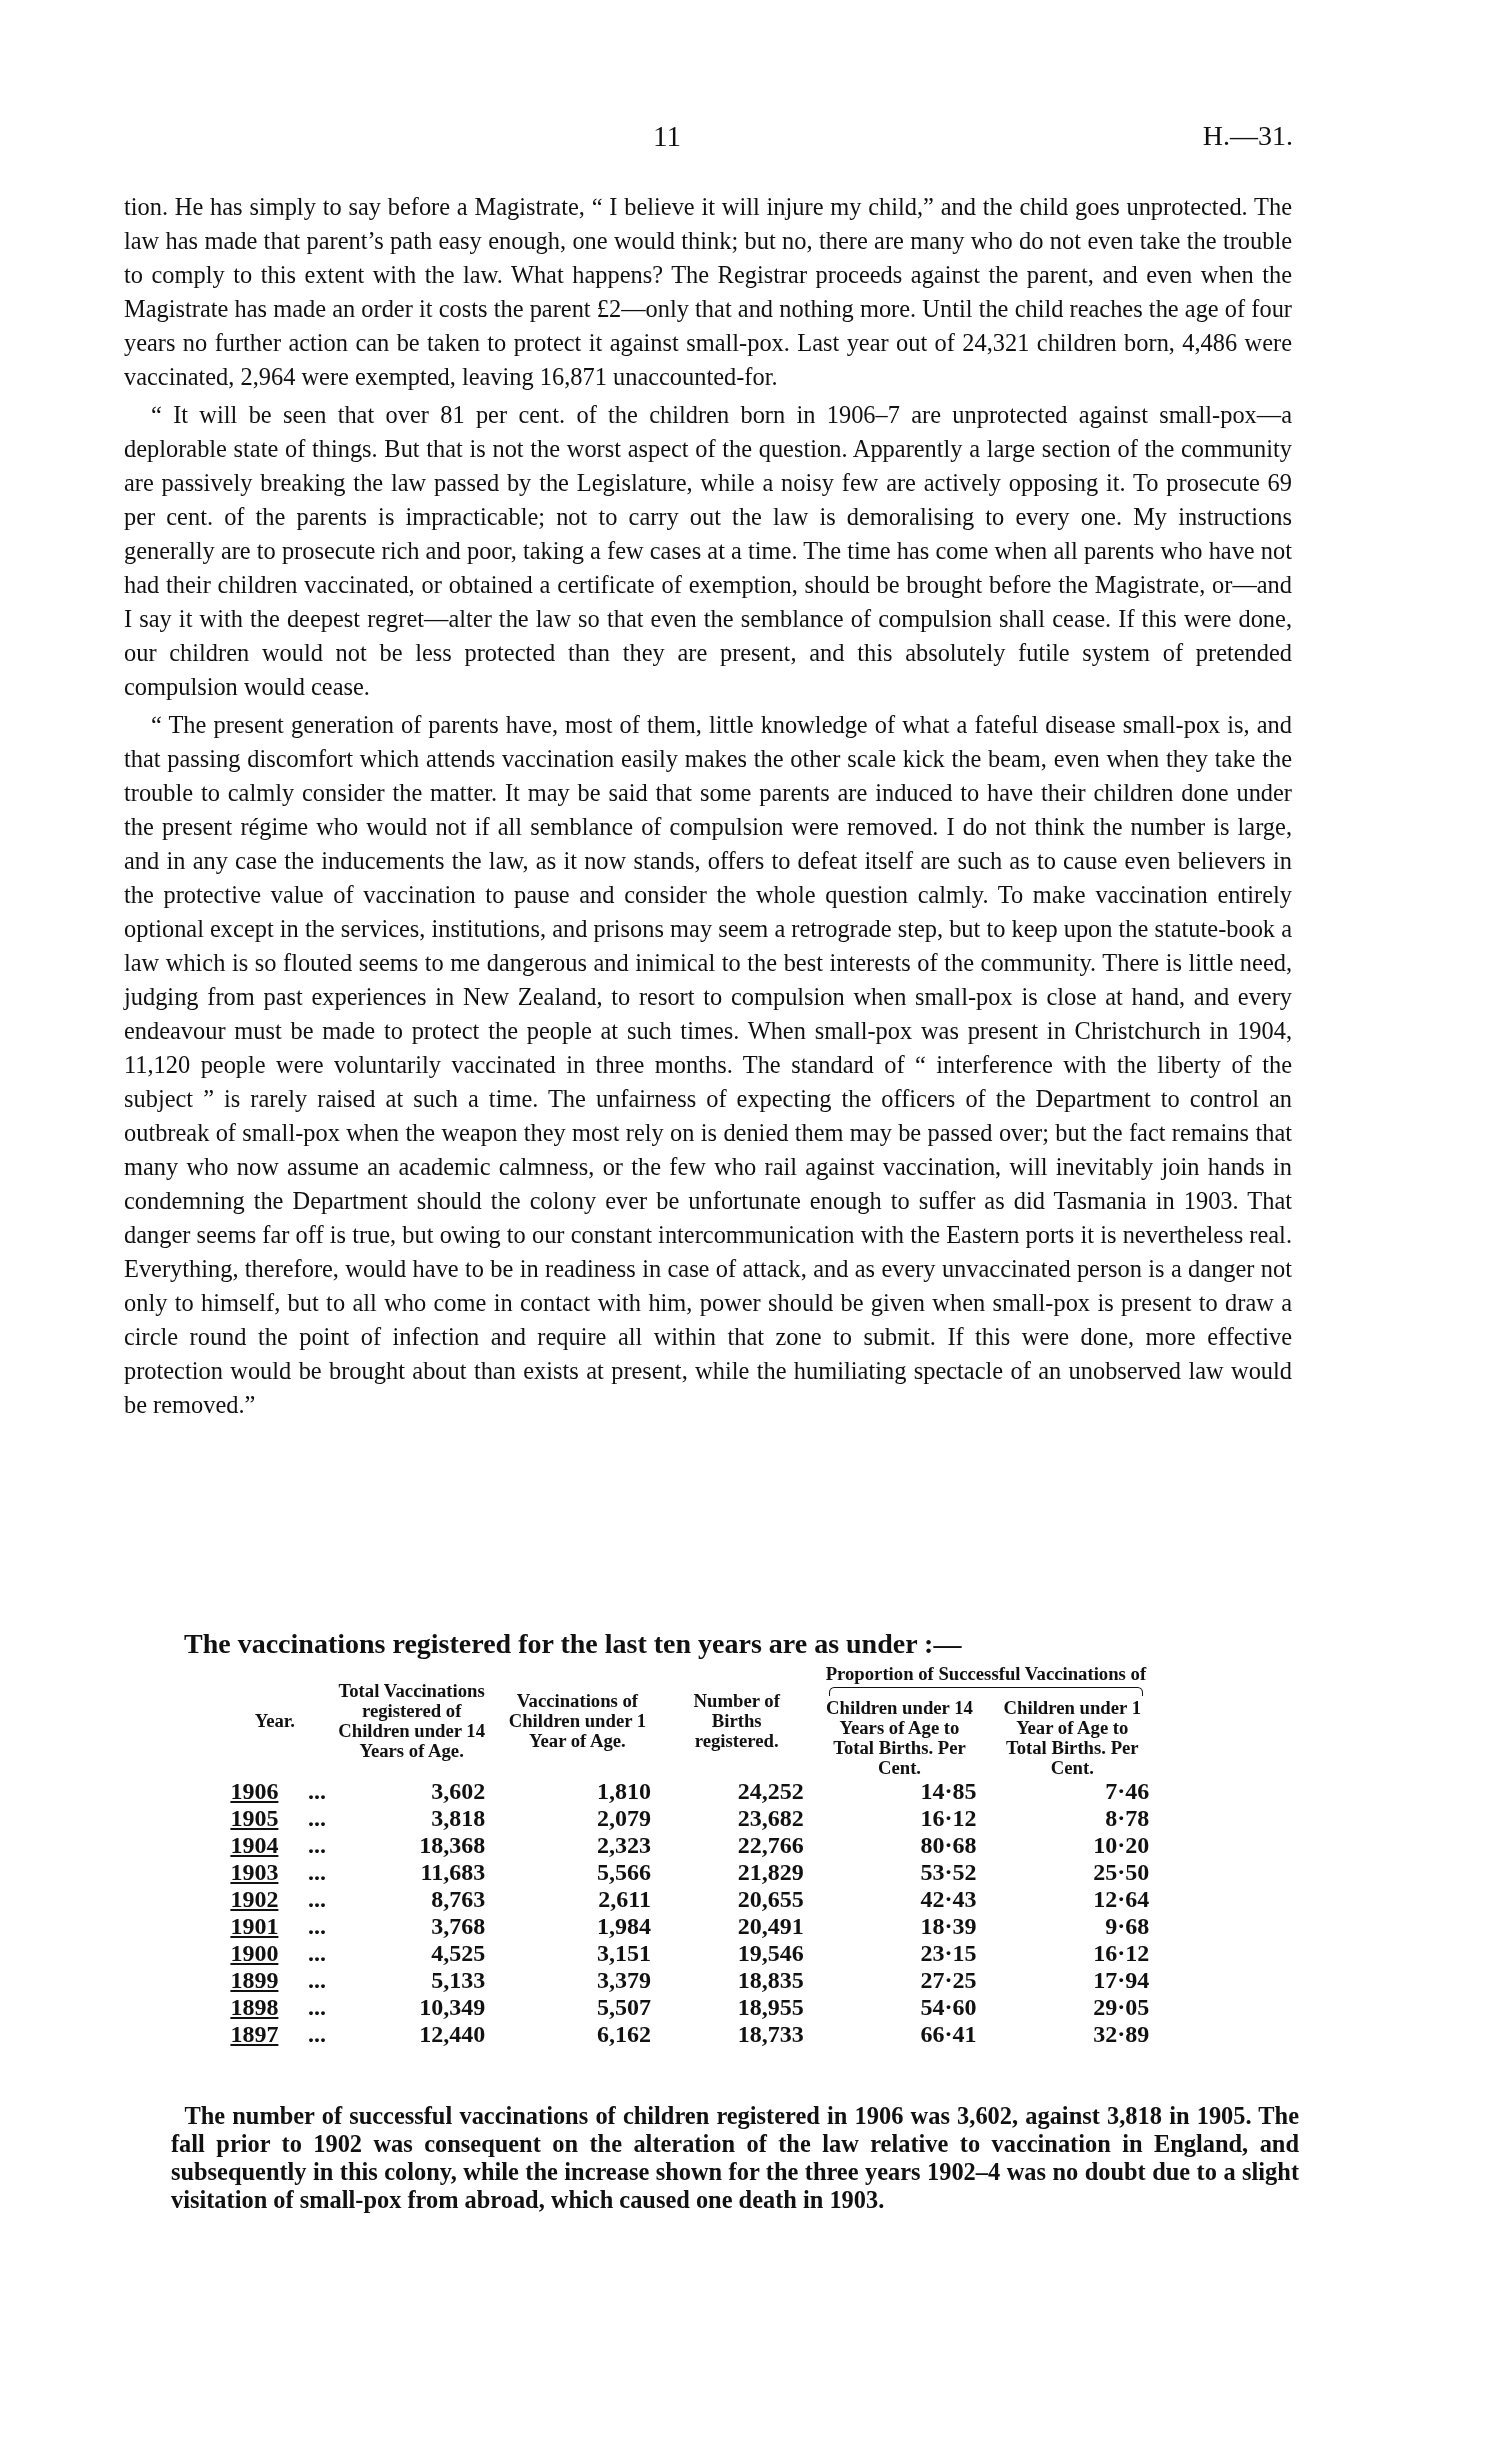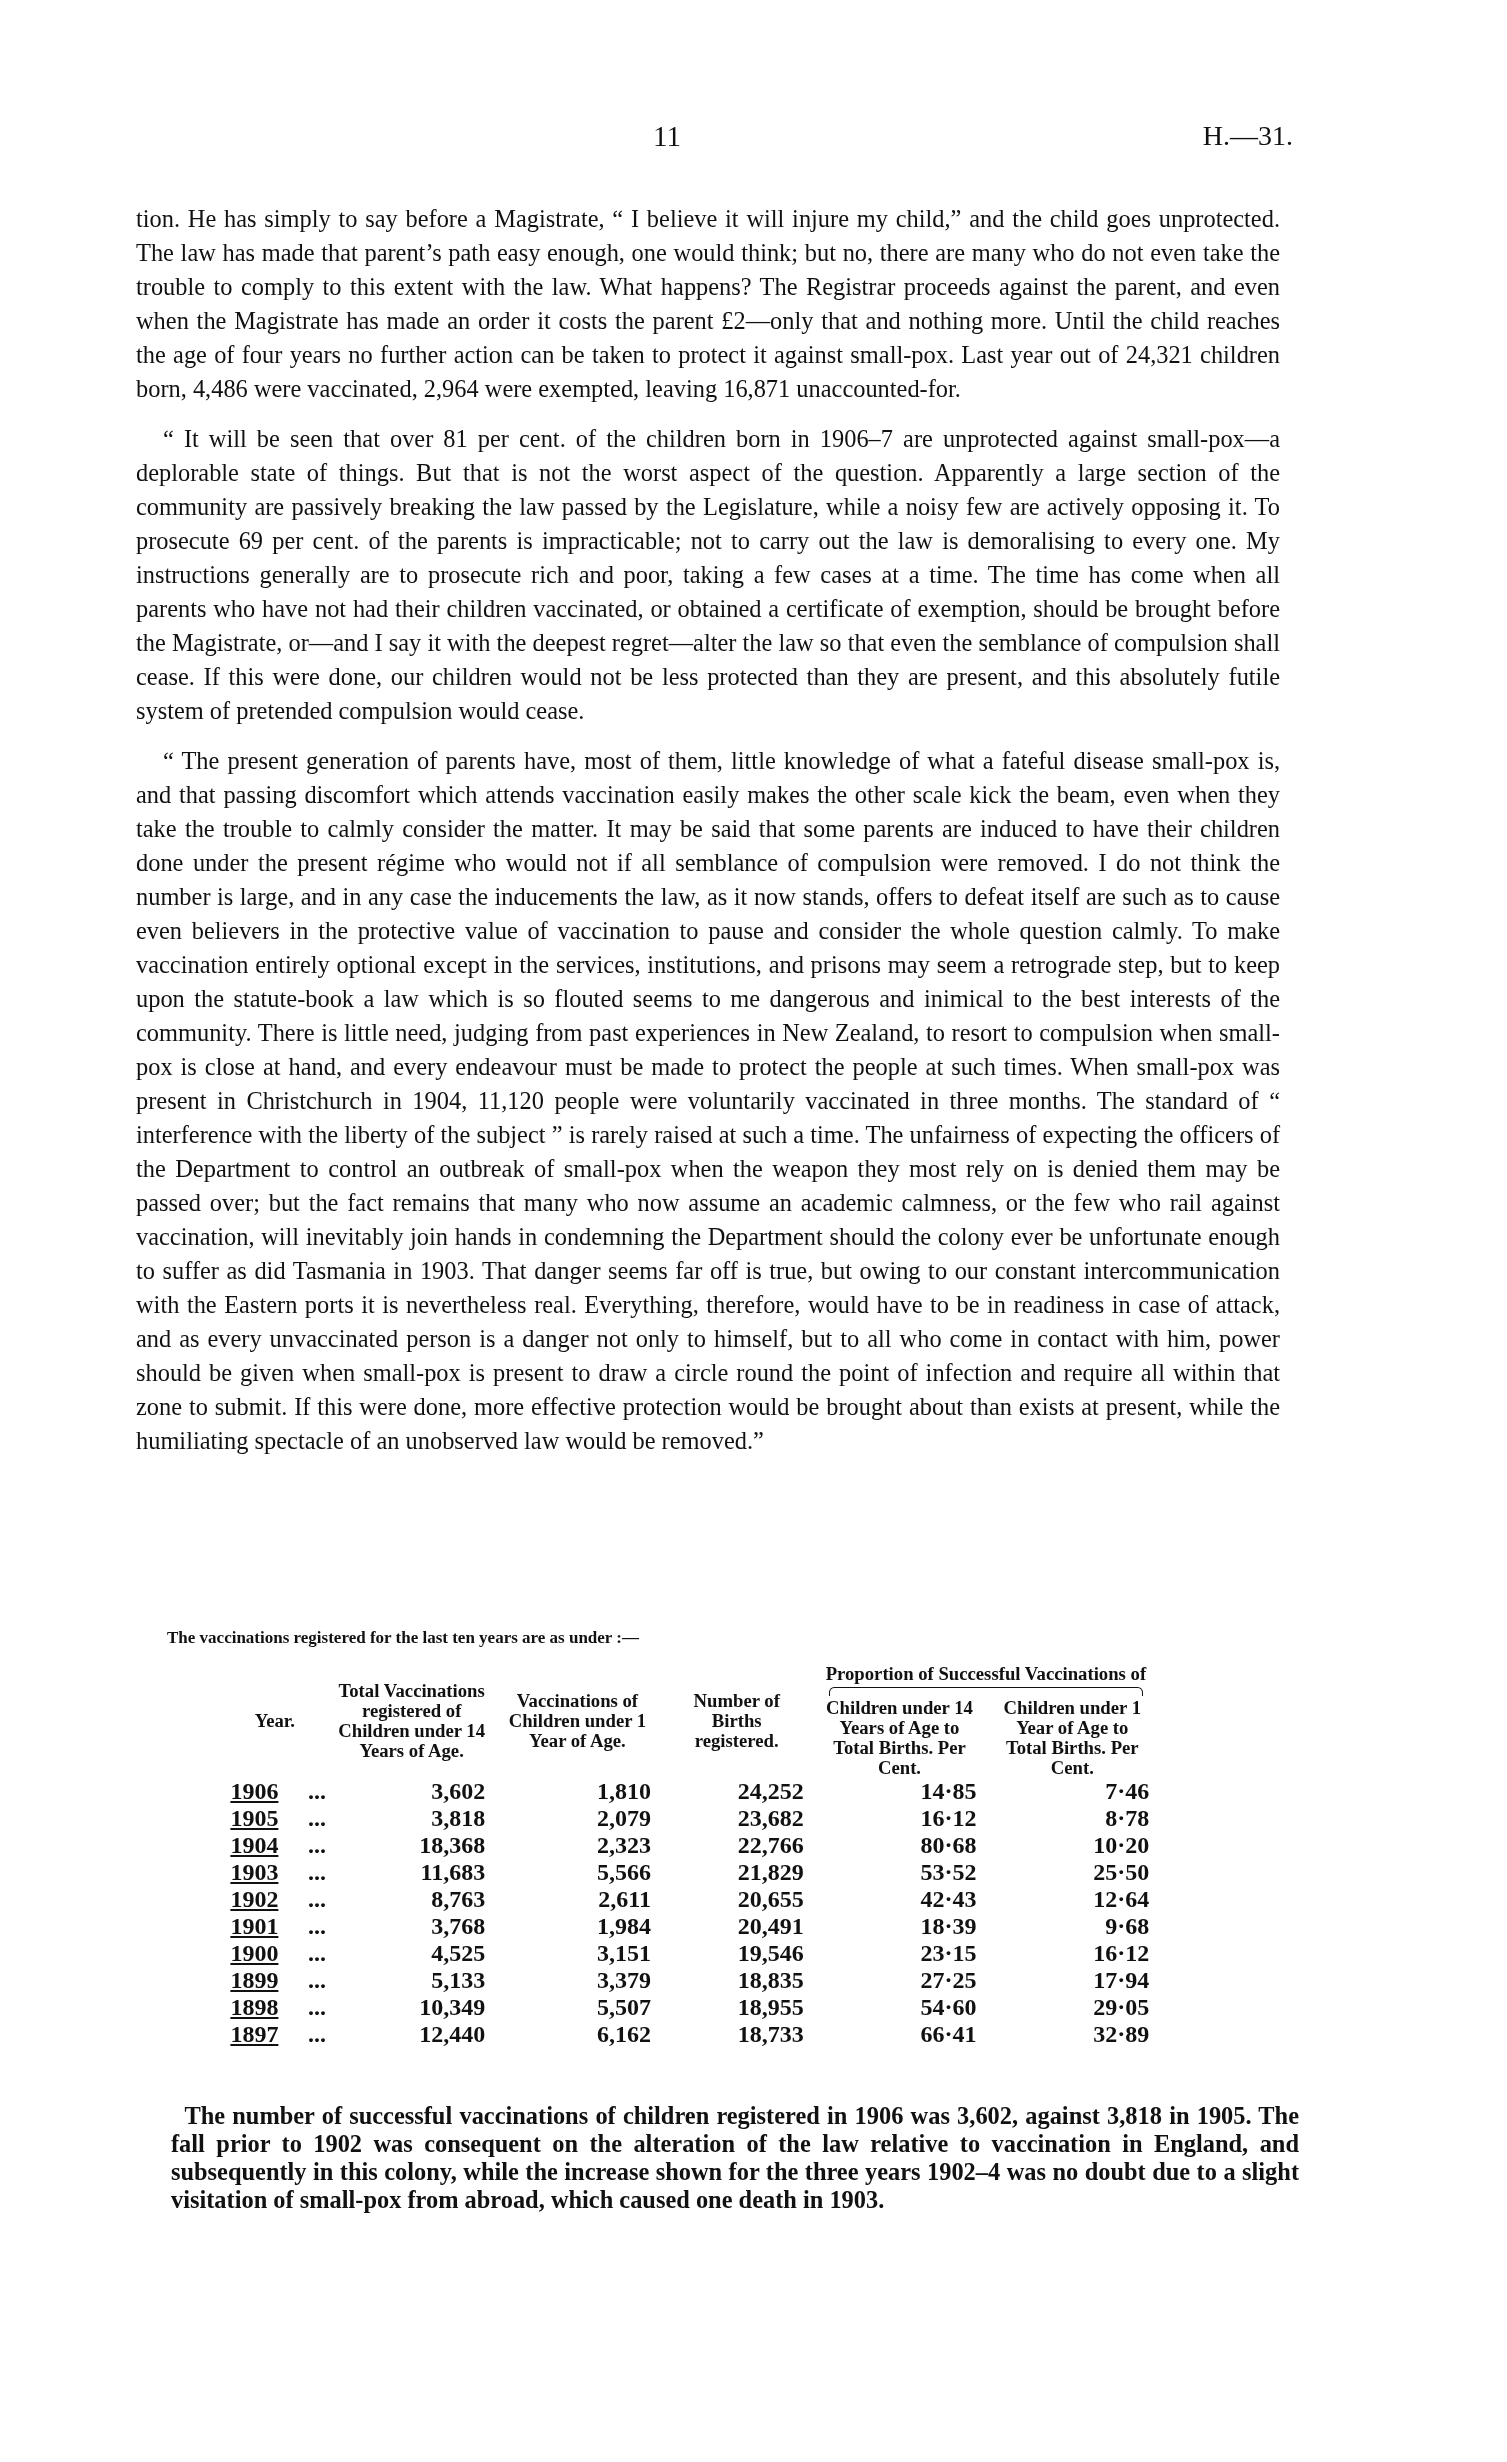--- a/index.html
+++ b/index.html
@@ -1,23 +1,23 @@
 <!DOCTYPE html>
 <html style="font-size:10.7px"><head>
 <meta charset="utf-8">
 <style>
   html, body { margin: 0; padding: 0; background: #ffffff; }
   body { width: 1507px; height: 2462px; position: relative; font-family: "Liberation Serif", "DejaVu Serif", serif; color: #111; }
   .header { position: absolute; top: 120px; left: 0; width: 1507px; height: 40px; }
   .page-num { position: absolute; left: 653px; top: 0; font-size: 29px; }
   .doc-ref { position: absolute; right: 214px; top: 0; font-size: 28px; }
   .body-text { position: absolute; left: 120px; top: 186px; width: 1176px; font-size: 24.4px; line-height: 34px; text-align: justify; }
-  .body-text p { margin: 16px; }
+  .body-text p { margin: 4px; }
   .body-text p.indent { text-indent: 27px; }
-  .intro { position: absolute; left: 167px; top: 1628px; font-size: 17px; font-weight: bold; }
+  .intro { position: absolute; left: 184px; top: 1628px; font-size: 28px; font-weight: bold; }
   table.vac { position: absolute; left: 221px; top: 1664px; border-collapse: collapse; font-size: 22px; }
   table.vac th { font-weight: bold; font-size: 18.7px; line-height: 20px; text-align: center; vertical-align: middle; padding: 0 9.4px; }
   table.vac td { font-size: 24px; line-height: 27px; padding: 0 9.4px; text-align: right; font-weight: bold; }
   table.vac td.yr { text-align: left; padding-right: 27px; text-decoration: underline; }
   table.vac td.dots { padding: 0 2.7px; text-align: left; }
   .brace { border-top: 1.3px solid #111; border-left: 1.3px solid #111; border-right: 1.3px solid #111; height: 8px; border-radius: 5.3px 5.3px 0 0; margin: 2.7px 6.7px 2.7px; }
   .closing { position: absolute; left: 167px; top: 2098px; width: 1136px; font-size: 24.4px; line-height: 28px; text-align: justify; font-weight: bold; }
   .closing p { margin: 4px; text-indent: 13.4px; }
 </style>
 </head>

